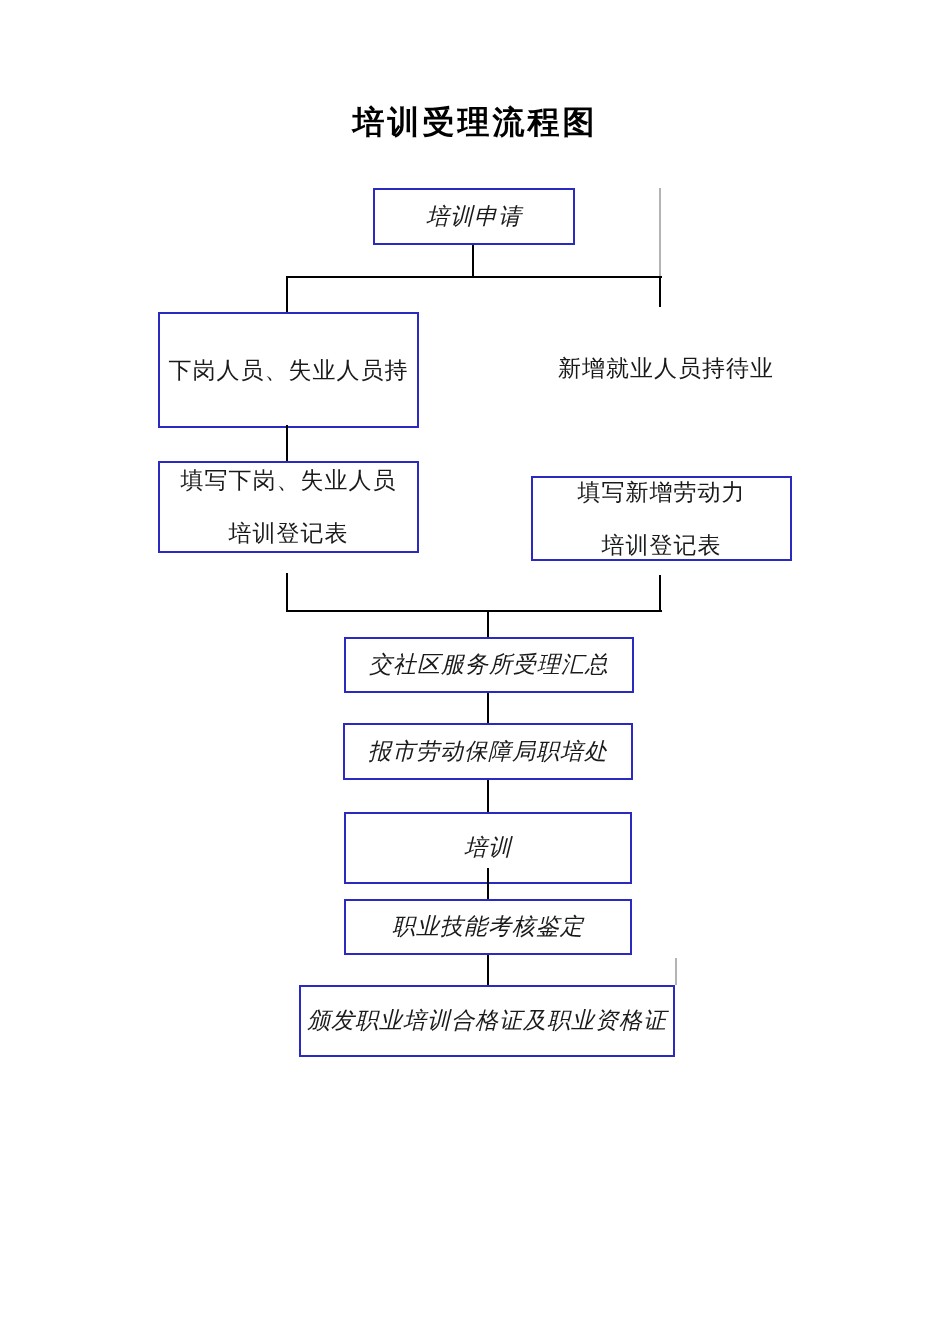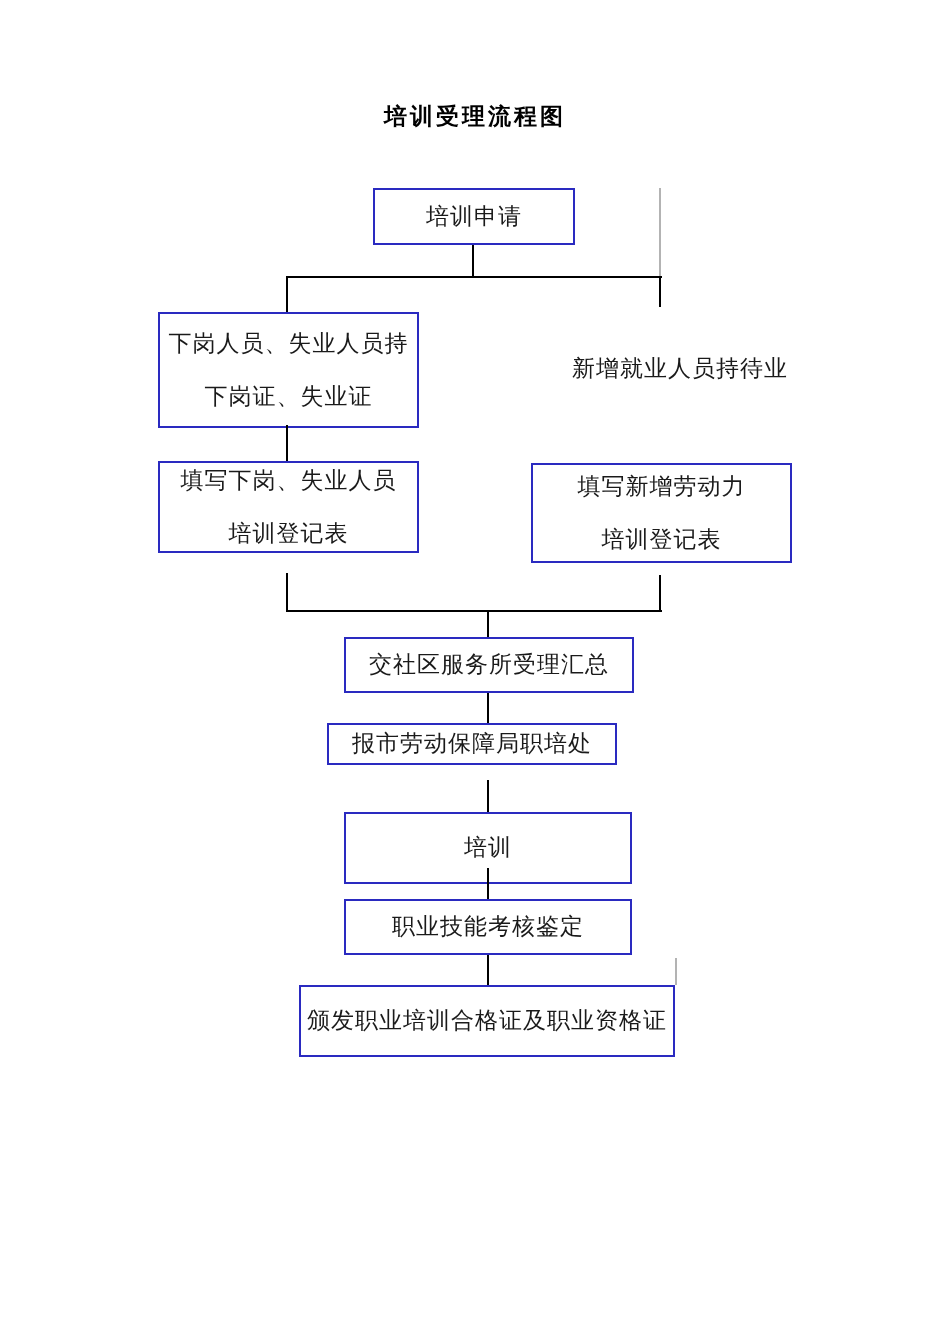--- a/index.html
+++ b/index.html
@@ -17,21 +17,21 @@
     color: var(--text, #1a1a1a);
   }
   .title {
     position: absolute;
     left: 0;
     top: 101px;
     width: 950px;
     text-align: center;
     font-family: "Liberation Sans", "DejaVu Sans", sans-serif;
     font-weight: 700;
-    font-size: 23px;
+    font-size: 32px;
     letter-spacing: 3px;
     color: var(--title, #000000);
   }
   .node {
     position: absolute;
     box-sizing: border-box;
     border: 2px solid var(--border, #2a2ac0);
     background: #ffffff;
     display: flex;
     flex-direction: column;
@@ -39,25 +39,25 @@
     align-items: center;
     font-size: 23px;
     letter-spacing: 1px;
     text-align: center;
   }
   .node .ln {
     display: block;
     line-height: 53px;
     white-space: nowrap;
   }
-  .node.single .ln { line-height: 30px; }
+  .node.single .ln { line-height: 30px; font-style: italic; }
   .node.borderless {
     border: none;
     background: transparent;
-    align-items: flex-end;
+    align-items: flex-start;
     text-align: left;
   }
   .vline {
     position: absolute;
     width: 2px;
     background: var(--connector, #000000);
   }
   .hline {
     position: absolute;
     height: 2px;
@@ -75,42 +75,41 @@
 <div class="canvas">
 
   <div class="title">培训受理流程图</div>
 
   <div class="node single" style="left:373px;top:188px;width:202px;height:57px">
     <span class="ln">培训申请</span>
   </div>
 
   <div class="node" style="left:158px;top:312px;width:261px;height:116px">
     <span class="ln">下岗人员、失业人员持</span>
-    <span class="ln">下岗证、失业证</span>
   </div>
 
   <div class="node borderless" style="left:558px;top:312px;width:230px;height:113px">
     <span class="ln">新增就业人员持待业</span>
   </div>
 
   <div class="node" style="left:158px;top:461px;width:261px;height:92px">
     <span class="ln">填写下岗、失业人员</span>
     <span class="ln">培训登记表</span>
   </div>
 
-  <div class="node" style="left:531px;top:463px;width:261px;height:100px">
+  <div class="node" style="left:531px;top:476px;width:261px;height:85px">
     <span class="ln">填写新增劳动力</span>
     <span class="ln">培训登记表</span>
   </div>
 
   <div class="node single" style="left:344px;top:637px;width:290px;height:56px">
     <span class="ln">交社区服务所受理汇总</span>
   </div>
 
-  <div class="node single" style="left:327px;top:723px;width:290px;height:42px">
+  <div class="node single" style="left:343px;top:723px;width:290px;height:57px">
     <span class="ln">报市劳动保障局职培处</span>
   </div>
 
   <div class="node single" style="left:344px;top:812px;width:288px;height:72px">
     <span class="ln">培训</span>
   </div>
 
   <div class="node single" style="left:344px;top:899px;width:288px;height:56px">
     <span class="ln">职业技能考核鉴定</span>
   </div>

